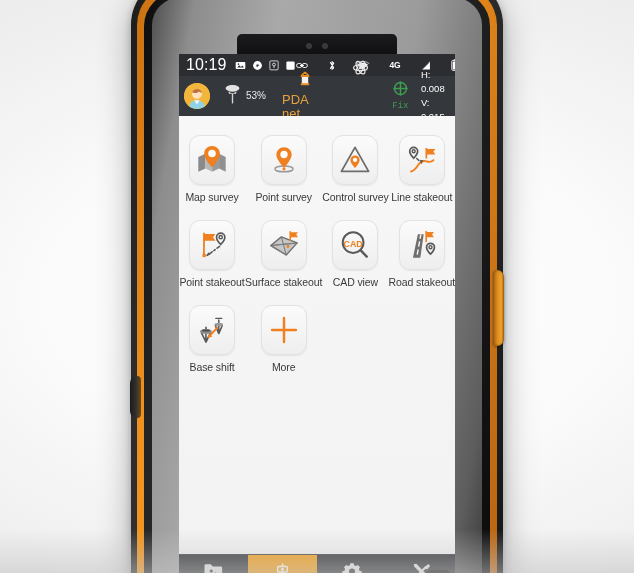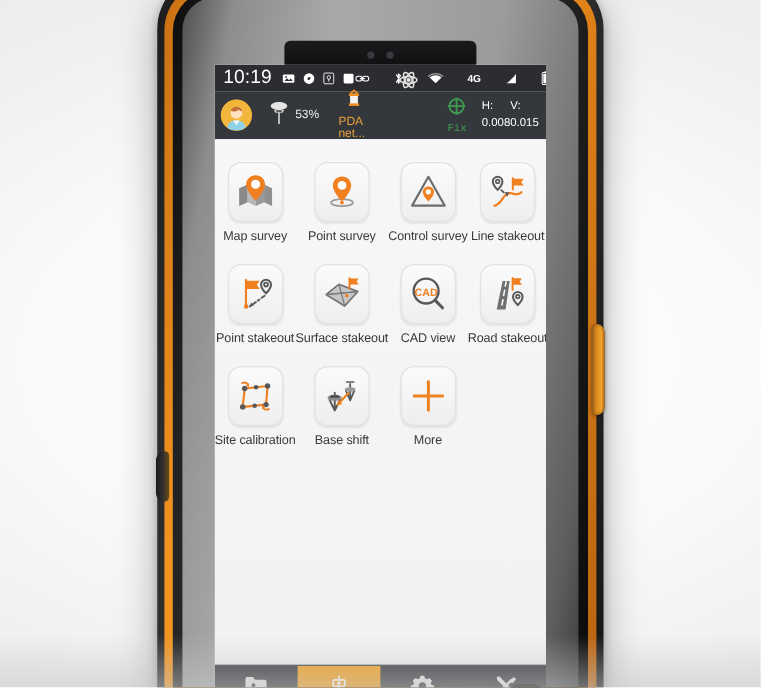--- a/index.html
+++ b/index.html
@@ -151,31 +151,31 @@
     display:flex; align-items:flex-end; justify-content:center;
     overflow:hidden;
     flex:none;
     margin-right: 13px;
   }
 
   #rtk-cell { flex-direction:row; gap:4px; margin-right: 16px; }
   #battery-pct { color:#e9e9e9; font-size:10px; }
 
   #net-cell { margin-right: 15px; }
-  #net-cell .gnss-label { color:#e9a03b; font-size:10px; }
+  #net-cell .gnss-label { color:#e9a03b; font-size:13px; }
 
   #sat-cell { margin-right: 14px; }
   #sat-cell .gnss-label { color:#ffffff; font-size:14px;margin-top:37px; }
 
   #fix-cell { margin-right: 12px; }
   #fix-cell .gnss-label { color:#3f9b52; font-size:9px;font-family:Liberation Mono, monospace; }
 
   #hv-cell {
     margin-left:auto;
-    display:flex; flex-direction:row; align-items:flex-end;
+    display:flex; flex-direction:column; align-items:flex-end;
     color:#ffffff; font-size:9.5px; line-height:1.5;
   }
 
   
   #app-grid {
     flex: 1;
     background: linear-gradient(to bottom,#f7f7f7 0%, #f2f2f2 100%);
     display:grid;
     grid-template-columns: repeat(4, 1fr);
     grid-auto-rows: 85px;
@@ -497,40 +497,20 @@
               <path d="M13 27.6l.9-4.4M14.5 19.2l.9-4.4M16 10.8l.7-3.4" stroke="#f4f4f4" stroke-width="1.5" stroke-linecap="round"></path>
               <path d="M22.4 4.2h8.2L28.7 7l1.9 2.8h-8.2z" fill="#ef7f1f"></path>
               <path d="M22.4 3.8v10.6" stroke="#ef7f1f" stroke-width="1.7" stroke-linecap="round"></path>
               <path d="M27 16.2c2.3 0 4.2 1.9 4.2 4.2 0 3.1-4.2 7.3-4.2 7.3s-4.2-4.2-4.2-7.3c0-2.3 1.9-4.2 4.2-4.2z" fill="none" stroke="#59595b" stroke-width="1.8"></path>
               <circle cx="27" cy="20.3" r="1.6" fill="none" stroke="#59595b" stroke-width="1.5"></circle>
             </svg>
           </div>
           <span class="app-label">Road stakeout</span>
         </div>
 
-        <div class="app-cell">
-          <div class="app-tile">
-            <svg width="34" height="34" viewBox="0 0 36 36">
-              <path d="M8.4 11.4L28.6 9.2l-1.4 16.4L6.6 27.6z" fill="none" stroke="#ef7f1f" stroke-width="1.9" stroke-linejoin="round"></path>
-              <g fill="#59595b">
-                <circle cx="8.4" cy="11.4" r="2.4"></circle>
-                <circle cx="28.6" cy="9.2" r="2.4"></circle>
-                <circle cx="27.2" cy="25.6" r="2.4"></circle>
-                <circle cx="6.6" cy="27.6" r="2.4"></circle>
-                <circle cx="18.4" cy="10.2" r="2"></circle>
-                <circle cx="17.2" cy="26.6" r="2"></circle>
-              </g>
-              <path d="M6.2 6.6c2.6-1.2 5.4 0 5.4 2.4" fill="none" stroke="#ef7f1f" stroke-width="1.6" stroke-linecap="round"></path>
-              <path d="M11.8 6.6l.3 2.8-2.8-.6z" fill="#ef7f1f"></path>
-              <path d="M29.8 29.6c-2.6 1.2-5.4 0-5.4-2.4" fill="none" stroke="#ef7f1f" stroke-width="1.6" stroke-linecap="round"></path>
-              <path d="M24.2 29.6l-.3-2.8 2.8.6z" fill="#ef7f1f"></path>
-            </svg>
-          </div>
-          <span class="app-label">Site calibration</span>
-        </div>
 
         <div class="app-cell">
           <div class="app-tile">
             <svg width="34" height="34" viewBox="0 0 36 36">
               <g stroke="#59595b" stroke-width="1.6" fill="none" stroke-linecap="round">
                 <path d="M25.2 7.4v3.6M21.6 13.4l3.6 8.4M28.8 13.4l-3.6 8.4M25.2 13.4v8"></path>
               </g>
               <ellipse cx="25.2" cy="12.2" rx="4.6" ry="1.9" fill="#9a9a9a"></ellipse>
               <path d="M22 5.6h6.4" stroke="#59595b" stroke-width="1.4" stroke-linecap="round"></path>
               <g stroke="#59595b" stroke-width="1.7" fill="none" stroke-linecap="round">

